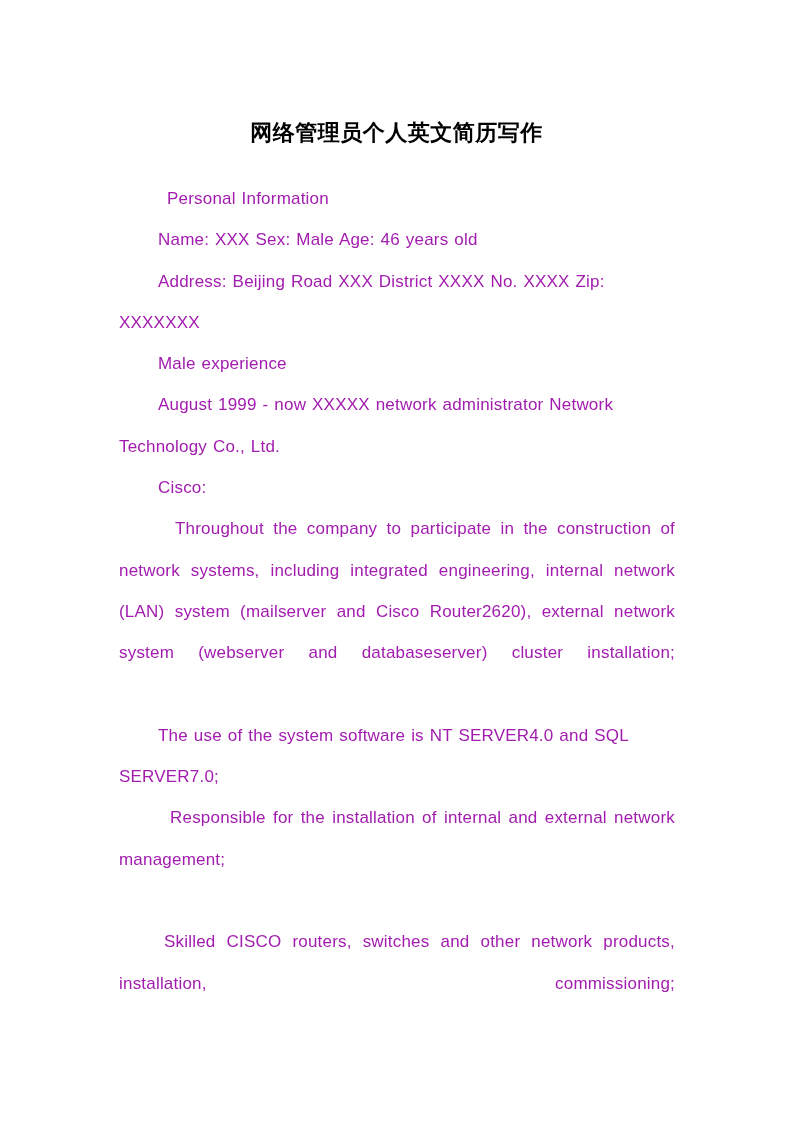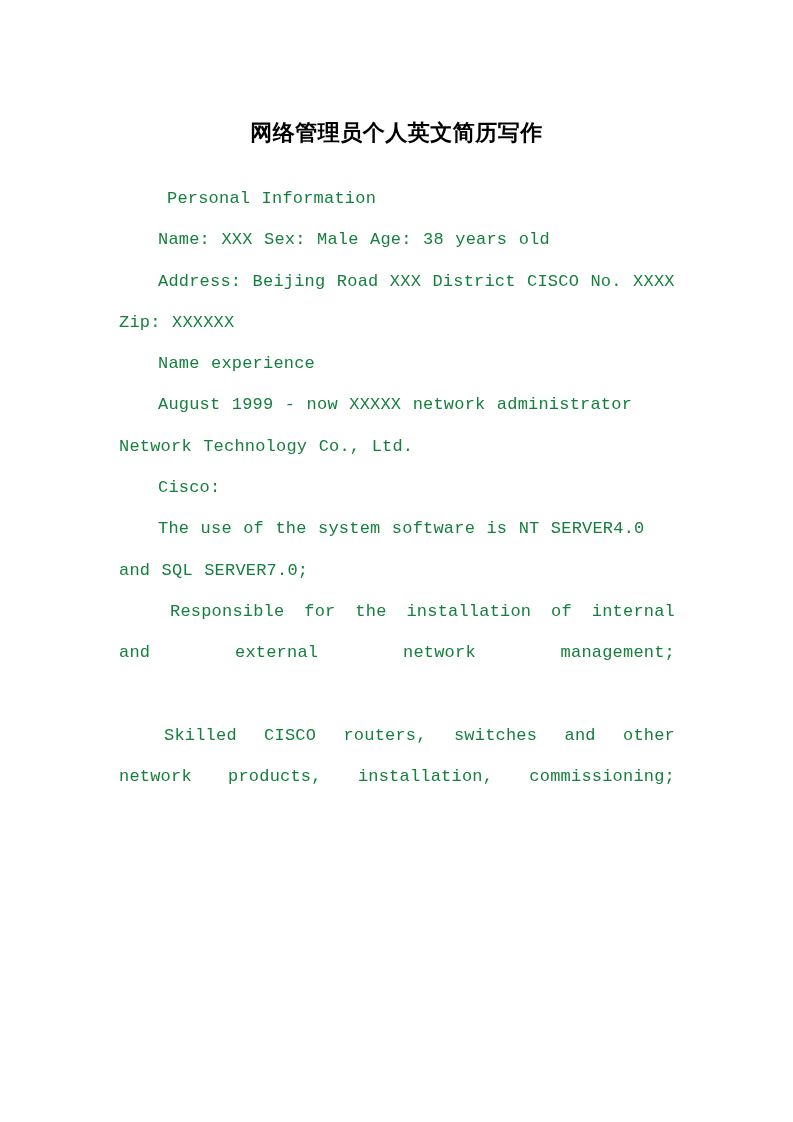--- a/index.html
+++ b/index.html
@@ -43,24 +43,24 @@
   
   .body-block {
     position: absolute;
     left: 119px;
     top: 178px;
     width: 556px;
   }
 
   .para {
     margin: 0;
-    font-family: Liberation Mono, monospace;
+    font-family: Liberation Sans, sans-serif;
     font-size: 17px;
     line-height: 41.3px;
-    color: #15803d;
+    color: #a21caf;
     text-align: left;
     word-spacing: 1px;
     letter-spacing: 0.2px;
   }
 
   
   .para.justify {
     text-align: justify;
     text-justify: inter-word;
   }
@@ -81,31 +81,32 @@
 <body>
 
 <div class="page">
 
   <div class="doc-title">网络管理员个人英文简历写作</div>
 
   <div class="body-block">
 
     <p class="para ind-48">Personal Information</p>
 
-    <p class="para ind-39">Name: XXX Sex: Male Age: 38 years old</p>
+    <p class="para ind-39">Name: XXX Sex: Male Age: 46 years old</p>
 
 
-    <p class="para ind-39">Address: Beijing Road XXX District CISCO No. XXXX Zip: XXXXXX</p>
+    <p class="para ind-39">Address: Beijing Road XXX District XXXX No. XXXX Zip: XXXXXXX</p>
 
-    <p class="para ind-39">Name experience</p>
+    <p class="para ind-39">Male experience</p>
 
     <p class="para ind-39">August 1999 - now XXXXX network administrator Network Technology Co., Ltd.</p>
 
     <p class="para ind-39">Cisco:</p>
 
+    <p class="para justify ind-56">Throughout the company to participate in the construction of network systems, including integrated engineering, internal network (LAN) system (mailserver and Cisco Router2620), external network system (webserver and databaseserver) cluster installation;</p>
 
     <p class="para ind-39">The use of the system software is NT SERVER4.0 and SQL SERVER7.0;</p>
 
     <p class="para justify ind-51">Responsible for the installation of internal and external network management;</p>
 
     <p class="para justify ind-45">Skilled CISCO routers, switches and other network products, installation, commissioning;</p>
 
   </div>
 </div>
 

